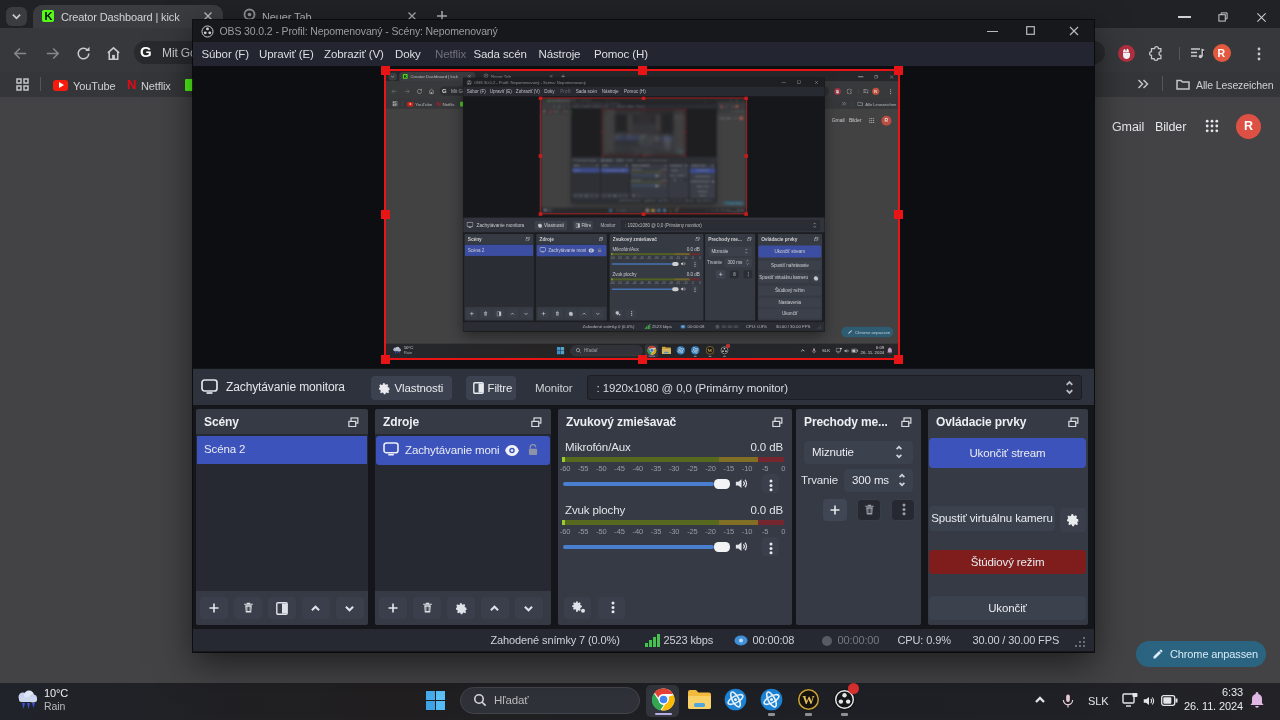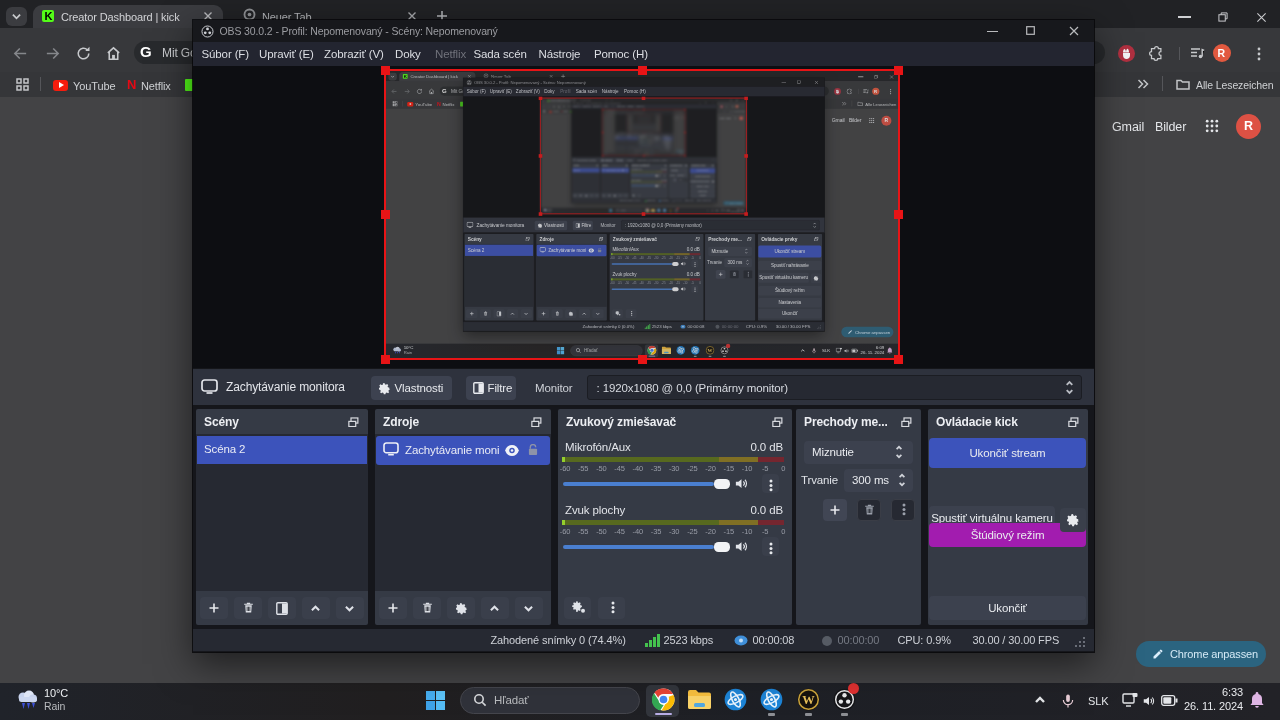--- a/index.html
+++ b/index.html
@@ -2050,37 +2050,37 @@
           <path stroke="#2a2d35" stroke-width="1.6" d="M9.5 10.5v8M12 10.5v8M14.5 10.5v8"></path>
         </svg>
         <div class="dbtn" style="left:95px;top:90px;width:24px;background:#262932;border:1px solid #3a3d46"></div>
         <svg class="a" style="left:104.5px;top:93px" width="6" height="16" viewBox="0 0 6 16">
           <circle cx="3" cy="3.0" r="1.5" fill="#9ba0ab"></circle>
           <circle cx="3" cy="7.4" r="1.5" fill="#9ba0ab"></circle>
           <circle cx="3" cy="11.8" r="1.5" fill="#9ba0ab"></circle>
         </svg>
       </div>
       <div class="dock" style="left:735.5px;width:160px">
-        <div class="dkh">Ovládacie kick</div>
+        <div class="dkh">Ovládacie prvky</div>
         <svg class="pop" viewBox="0 0 14 12">
           <rect x="3.5" y="1" width="8" height="6" fill="none" stroke="#d9dbe0" stroke-width="1.4"></rect>
           <rect x="1" y="5" width="8" height="6" fill="#333843" stroke="#d9dbe0" stroke-width="1.4"></rect>
         </svg>
         <div class="cbtn" style="top:28.5px;width:157px;height:30px;line-height:30px;background:#3c53bb">Ukončiť stream</div>
         <div class="cbtn" style="top:97px;width:126px;height:25px;line-height:25px;background:#3c414e">Spustiť virtuálnu kameru</div>
-        <div class="cbtn" style="top:114px;width:157px;height:24px;line-height:24px;background:#a21caf">Štúdiový režim</div>
+        <div class="cbtn" style="top:141px;width:157px;height:24px;line-height:24px;background:#7f1d1d">Štúdiový režim</div>
         <div class="cbtn" style="top:186.5px;width:157px;height:24px;line-height:24px;background:#3c414e">Ukončiť</div>
         <div class="dbtn" style="left:132px;top:99px;width:26px;height:24px"></div>
         <svg class="a" style="left:138px;top:104px" width="14" height="14" viewBox="0 0 24 24">
           <path fill="#e8eaee" d="M12 8.5A3.5 3.5 0 1 0 12 15.5 3.5 3.5 0 0 0 12 8.5zm9 5v-3l-2.6-.6a6.7 6.7 0 0 0-.8-1.9l1.4-2.2-2.1-2.1-2.3 1.4c-.6-.35-1.2-.6-1.9-.8L12 1.8 9.3 2.3 8.7 4.9c-.7.2-1.3.45-1.9.8L4.5 4.3 2.4 6.4l1.4 2.2c-.35.6-.6 1.2-.8 1.9L1.8 11v3l2.6.6c.2.7.45 1.3.8 1.9l-1.4 2.2 2.1 2.1 2.3-1.4c.6.35 1.2.6 1.9.8l.6 2.6h3l.6-2.6c.7-.2 1.3-.45 1.9-.8l2.3 1.4 2.1-2.1-1.4-2.2c.35-.6.6-1.2.8-1.9l2.6-.6z"></path>
           <circle cx="12" cy="12" r="3.4" fill="none"></circle>
         </svg>
       </div>
       <div class="a" style="left:0;top:609px;width:901px;height:22px;background:#262932"></div>
-      <div class="a" style="left:298px;top:614.5px;font-size:11px;color:#ced1d7">Zahodené snímky 0 (74.4%)</div>
+      <div class="a" style="left:298px;top:614.5px;font-size:11px;color:#ced1d7">Zahodené snímky 7 (0.0%)</div>
       <svg class="a" style="left:452px;top:614.5px" width="15" height="13" viewBox="0 0 15 13">
         <rect x="0" y="9" width="3" height="4" fill="#44c34e"></rect>
         <rect x="4" y="6" width="3" height="7" fill="#44c34e"></rect>
         <rect x="8" y="3" width="3" height="10" fill="#44c34e"></rect>
         <rect x="12" y="0" width="3" height="13" fill="#44c34e"></rect>
       </svg>
       <div class="a" style="left:471px;top:614.5px;font-size:11px;color:#ced1d7">2523 kbps</div>
       <svg class="a" style="left:541px;top:615.5px" width="14" height="11" viewBox="0 0 14 11">
         <ellipse cx="7" cy="5.5" rx="6.5" ry="5" fill="#3f8fd9"></ellipse>
         <circle cx="7" cy="5.5" r="2" fill="#bfdcf5"></circle>

